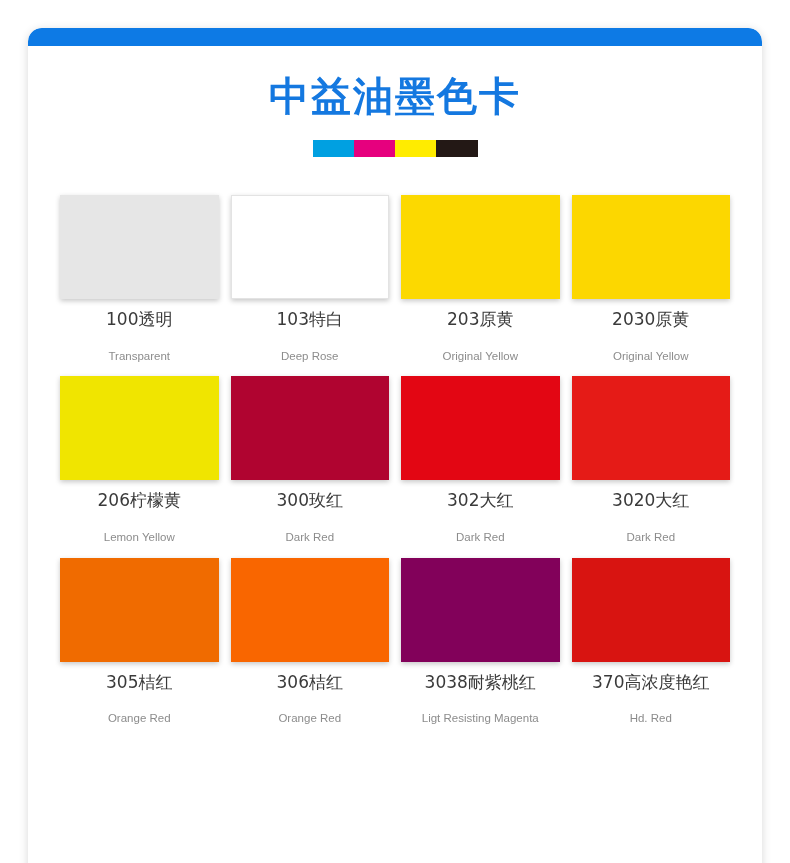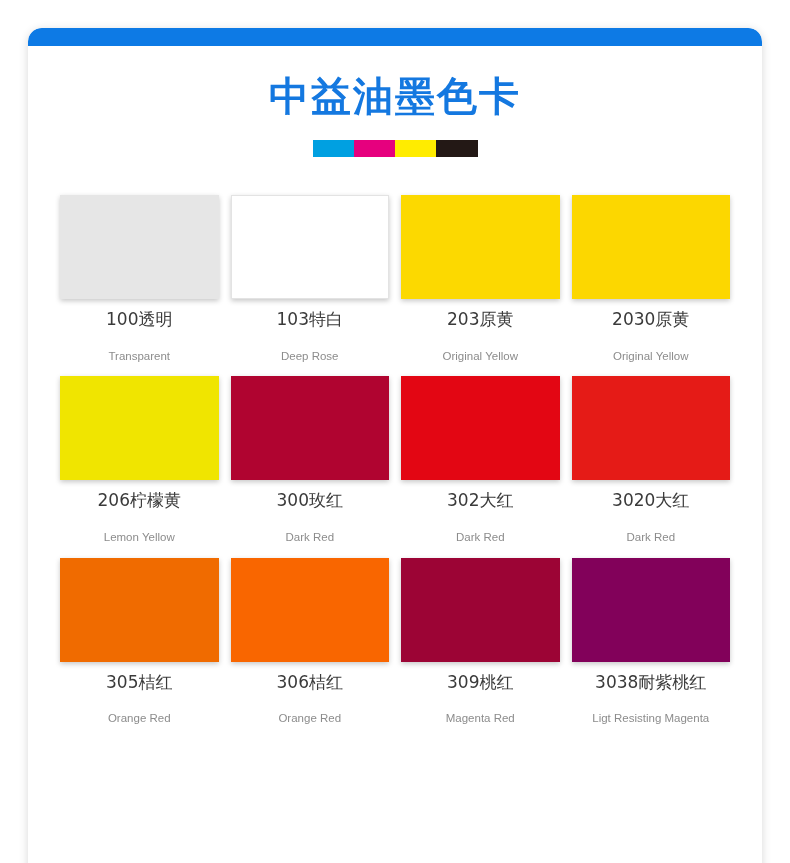--- a/index.html
+++ b/index.html
@@ -171,25 +171,25 @@
           <div class="swatch" style="background: rgb(240, 107, 0);"></div>
           <div class="name-cn">305桔红</div>
           <div class="name-en">Orange Red</div>
         </div>
         <div class="cell">
           <div class="swatch" style="background: rgb(249, 102, 0);"></div>
           <div class="name-cn">306桔红</div>
           <div class="name-en">Orange Red</div>
         </div>
         <div class="cell">
-          <div class="swatch" style="background: rgb(156, 4, 53);"></div>
-          <div class="name-cn">309桃红</div>
-          <div class="name-en">Magenta Red</div>
-        </div>
-        <div class="cell">
           <div class="swatch" style="background: rgb(130, 1, 90);"></div>
           <div class="name-cn">3038耐紫桃红</div>
           <div class="name-en">Ligt Resisting Magenta</div>
+        </div>
+        <div class="cell">
+          <div class="swatch" style="background: rgb(216, 20, 17);"></div>
+          <div class="name-cn">370高浓度艳红</div>
+          <div class="name-en">Hd. Red</div>
         </div>
       </div>
 
   </div>
 </div>
 
 </body></html>

